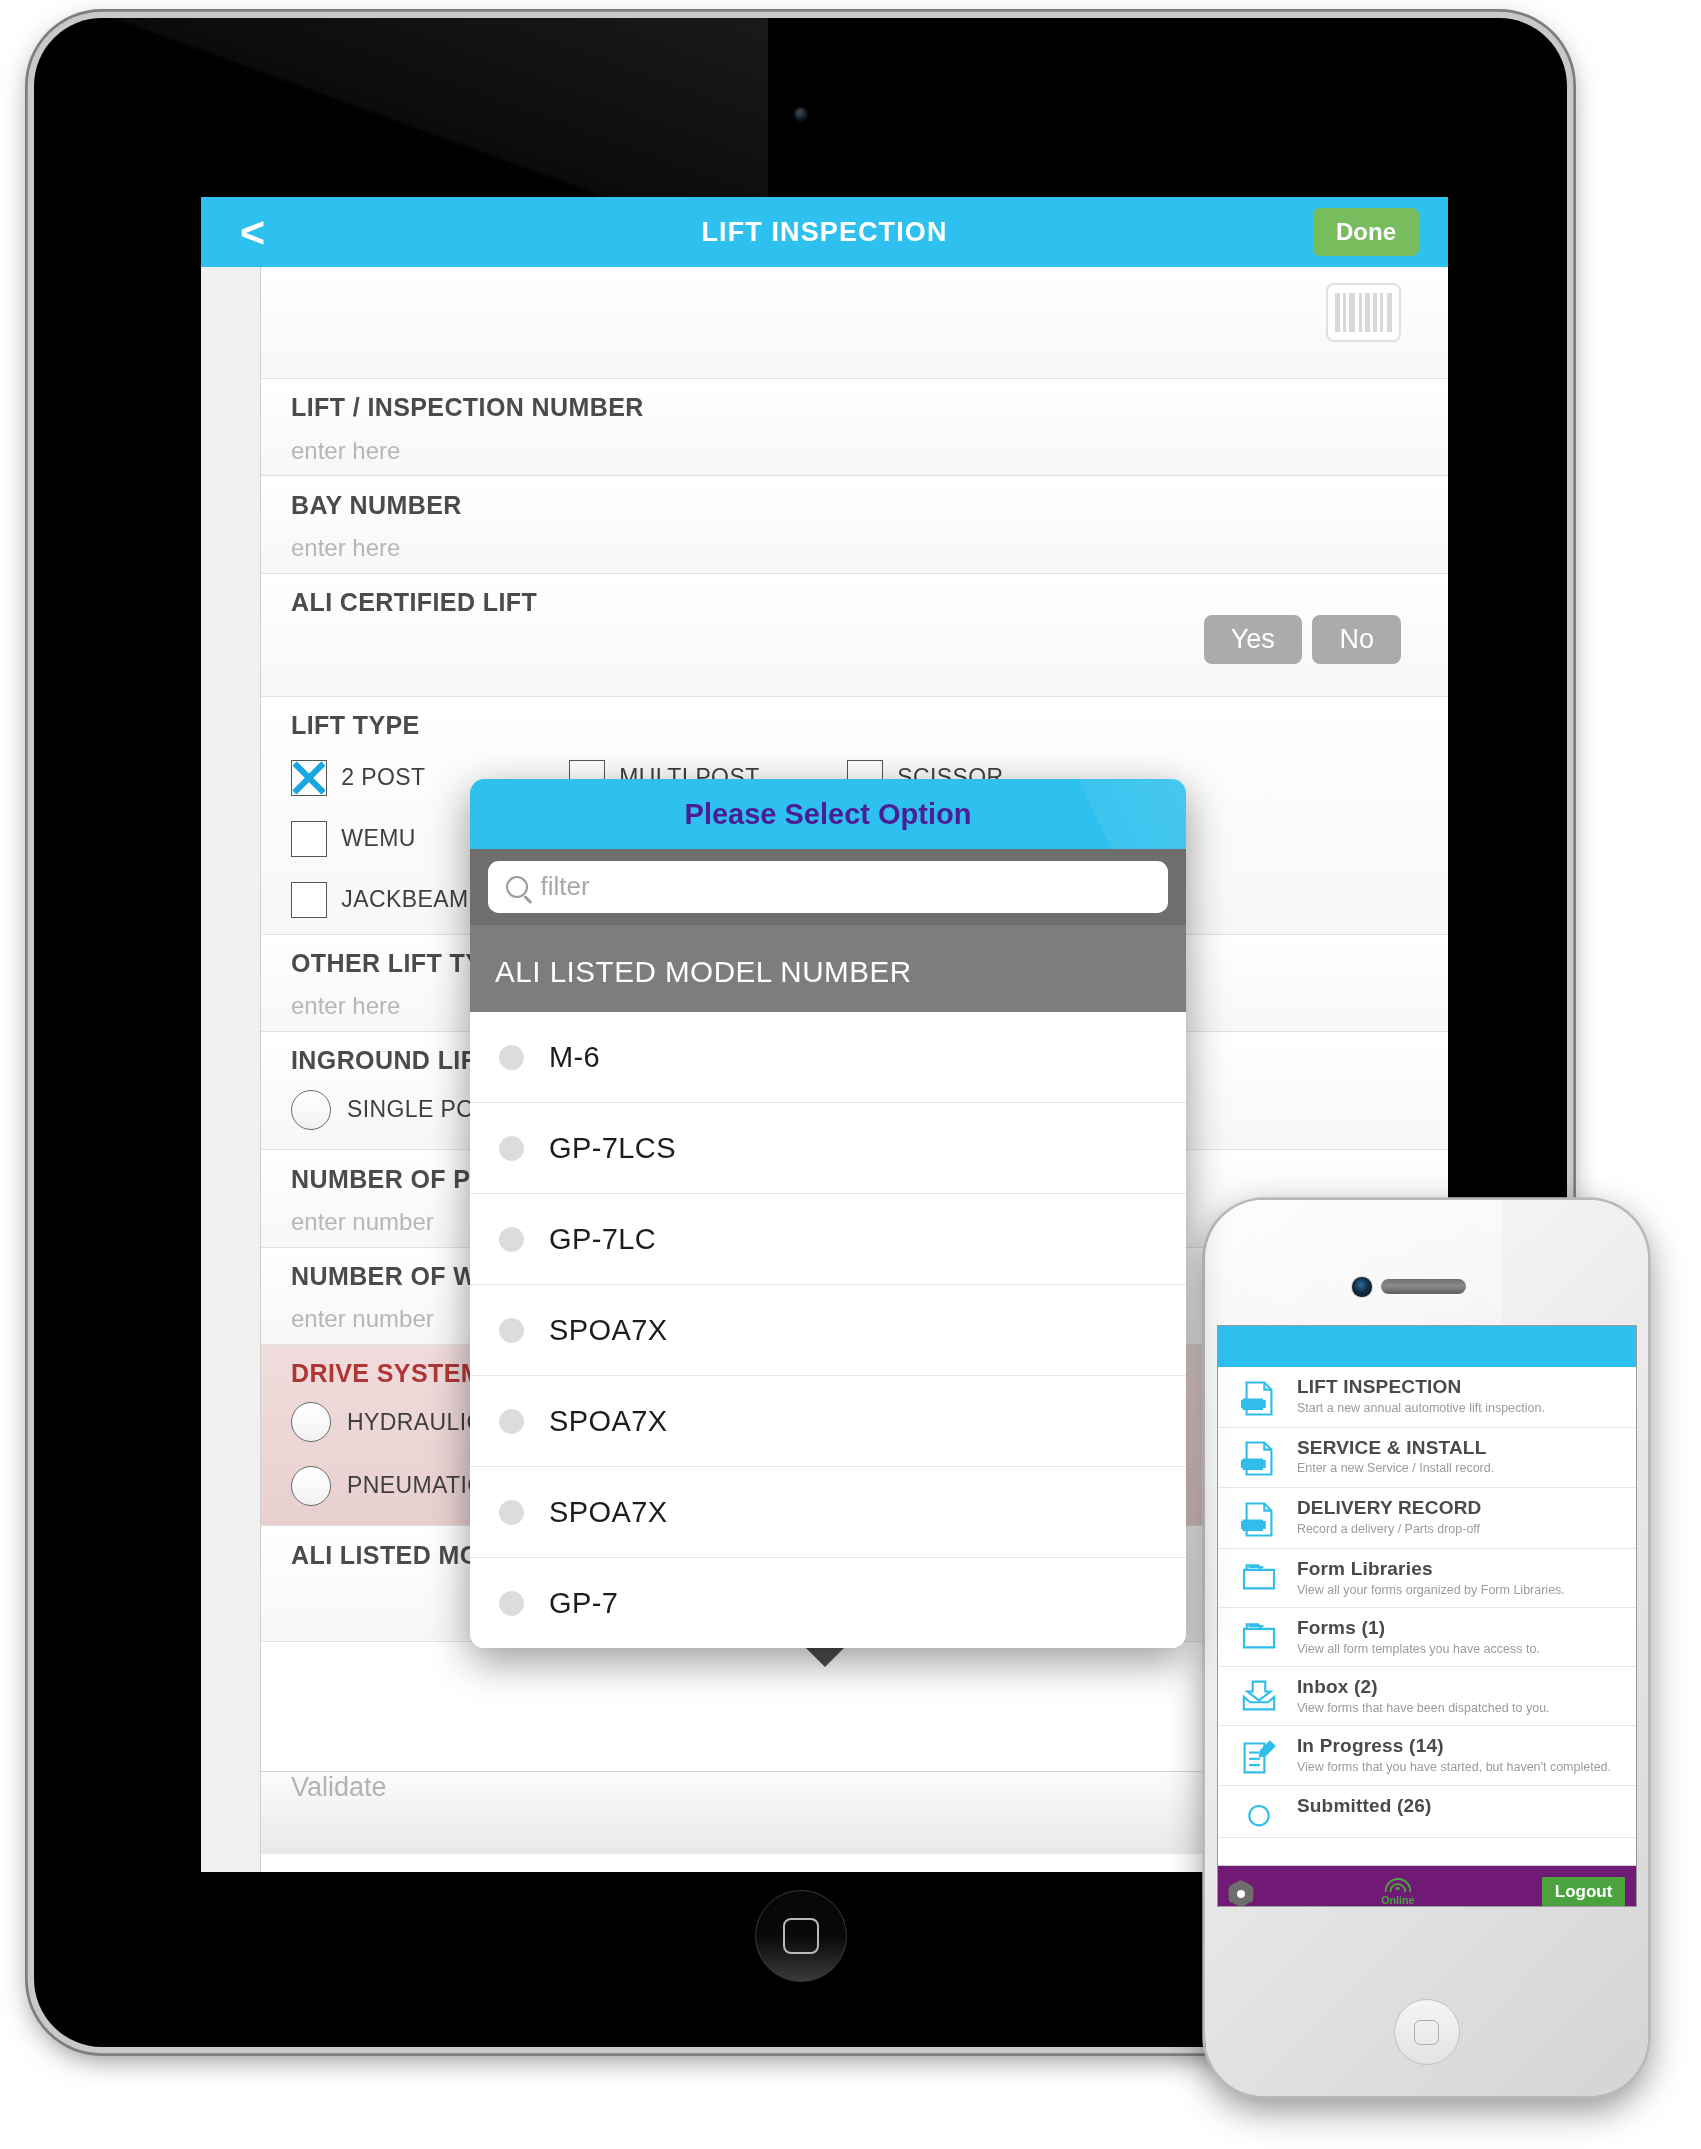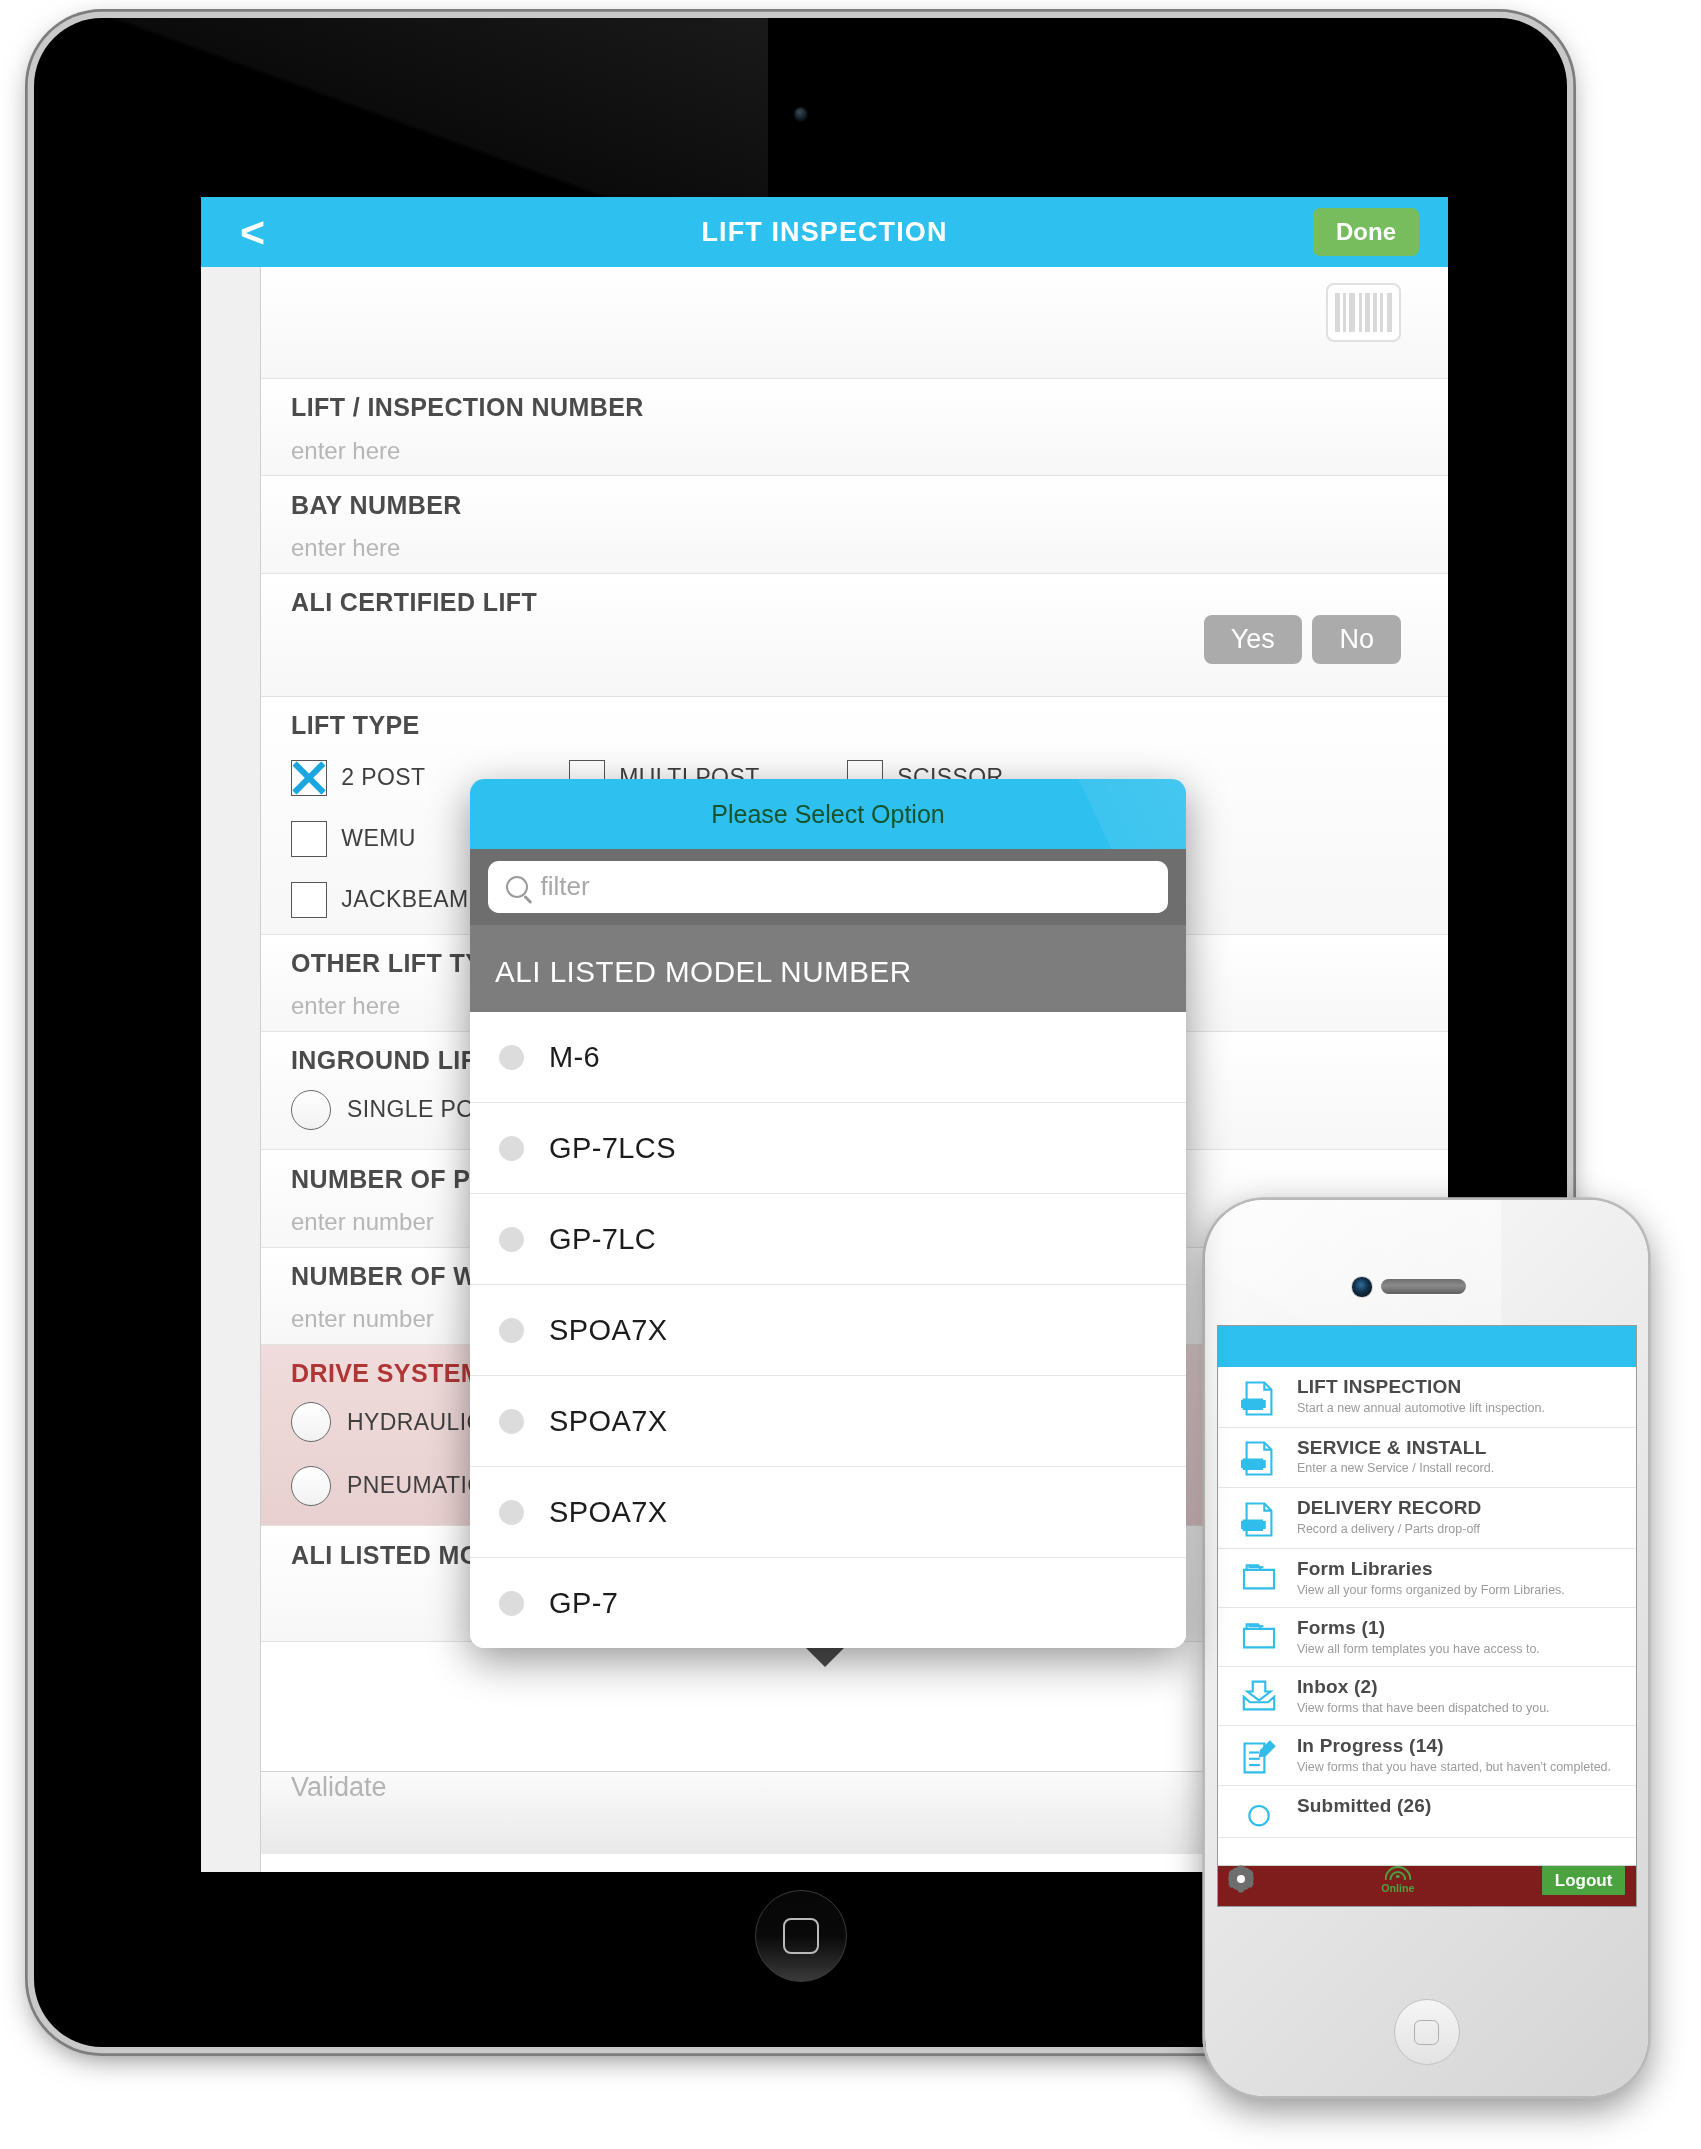--- a/index.html
+++ b/index.html
@@ -130,21 +130,21 @@
     overflow:hidden;z-index:40;
   }
   #modal-head{
     height:70px;background:#2ec0ee;position:relative;
     display:flex;align-items:center;justify-content:center;
   }
   #modal-head:after{
     content:"";position:absolute;right:0;top:0;width:161px;height:70px;
     background:linear-gradient(245deg, rgba(255,255,255,.11) 0%, rgba(255,255,255,.07) 55%, rgba(255,255,255,0) 56%);
   }
-  #modal-head .t{color:#14532d;font-size:25px;font-weight:normal;}
+  #modal-head .t{color:#4c1d95;font-size:29px;font-weight:bold;}
   #modal-filter{background:#6e6e6e;padding:11.6px 18px 12.5px 18px;}
   #modal-filter .box{
     background:#fff;border-radius:10.7px;height:52px;display:flex;align-items:center;
     padding:0 18px;gap:12.5px;
   }
   #modal-filter .mag{
     width:18px;height:18px;border:2.7px solid #9b9b9b;border-radius:50%;position:relative;flex:none;
   }
   #modal-filter .mag:after{
     content:"";position:absolute;right:-7.2px;bottom:-5.4px;width:9.9px;height:2.7px;
@@ -206,22 +206,22 @@
   #phone-topbar{height:41px;background:#2ec0ee;}
   .pitem{
     display:flex;align-items:flex-start;gap:14.3px;padding:9px 10.7px 9px 18px;
     border-bottom:0.9px solid #e6e6e6;
   }
   .pitem .picon{width:47px;flex:none;display:flex;align-items:flex-start;justify-content:center;padding-top:2.7px;}
   .pitem .ptext{flex:1;min-width:0;}
   .pitem .ptitle{font-size:19px;font-weight:bold;color:#4a4a4a;letter-spacing:0.2px;}
   .pitem .pdesc{font-size:12.5px;color:#9b9b9b;line-height:1.3;margin-top:1.8px;}
   #phone-bottombar{
-    position:absolute;left:0;right:0;bottom:0;height:41px;background:#7f1d1d;
-    border-top:0.9px solid #d2d2d2;display:flex;align-items:flex-start;
+    position:absolute;left:0;right:0;bottom:0;height:41px;background:#701a75;
+    border-top:0.9px solid #d2d2d2;display:flex;align-items:flex-end;
     justify-content:space-between;padding:0 10.7px;box-sizing:border-box;
   }
   .gear{width:25px;height:25px;position:relative;}
   .gear:before{
     content:"";position:absolute;inset:3.6px;border-radius:50%;
     background:#6e6e6e;box-shadow:0 0 0 3.6px #6e6e6e;
   }
   .gear:after{
     content:"";position:absolute;left:50%;top:50%;transform:translate(-50%,-50%);
     width:8px;height:8px;border-radius:50%;background:#fff;

